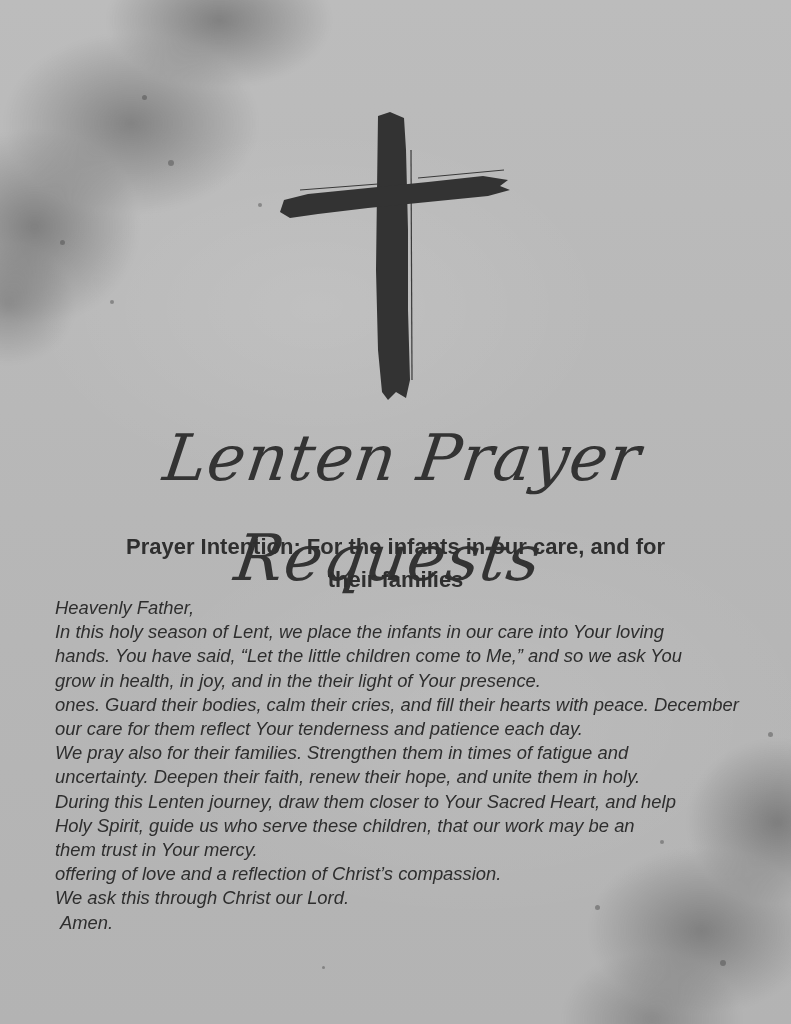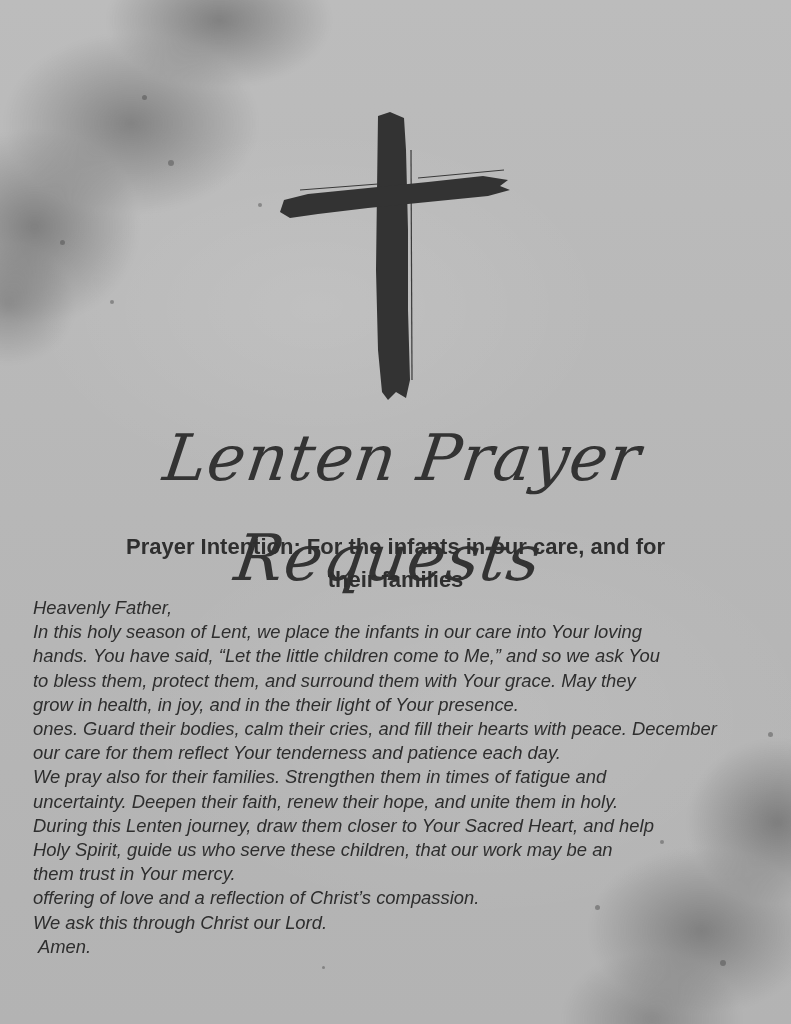--- a/index.html
+++ b/index.html
@@ -103,20 +103,21 @@
       width: 730px;
       font-family: "Liberation Sans", sans-serif;
       font-style: italic;
       font-size: 18.4px;
       line-height: 24.2px;
       color: #2e2e2e;
     }
     .prayer .line {
       display: block;
       white-space: nowrap;
+      margin-left: 22px;
     }
     .prayer .amen {
       padding-left: 5px;
     }
   </style>
 </head>
 <body>
 
 <div class="page">
   <div class="stain stain-top-left"></div>
@@ -147,21 +148,20 @@
 
   <div class="intention">
     <span>Prayer Intention:  For the infants in our care, and for</span><br>
     <span>their families</span>
   </div>
 
   <div class="prayer">
     <span class="line">Heavenly Father,</span>
     <span class="line">In this holy season of Lent, we place the infants in our care into Your loving</span>
     <span class="line">hands. You have said, “Let the little children come to Me,” and so we ask You</span>
-    <span class="line">to bless them, protect them, and surround them with Your grace. May they</span>
     <span class="line">grow in health, in joy, and in the their light of Your presence.</span>
     <span class="line">ones. Guard their bodies, calm their cries, and fill their hearts with peace. December</span>
     <span class="line">our care for them reflect Your tenderness and patience each day.</span>
     <span class="line">We pray also for their families. Strengthen them in times of fatigue and</span>
     <span class="line">uncertainty. Deepen their faith, renew their hope, and unite them in holy.</span>
     <span class="line">During this Lenten journey, draw them closer to Your Sacred Heart, and help</span>
     <span class="line">Holy Spirit, guide us who serve these children, that our work may be an</span>
     <span class="line">them trust in Your mercy.</span>
     <span class="line">offering of love and a reflection of Christ’s compassion.</span>
     <span class="line">We ask this through Christ our Lord.</span>

